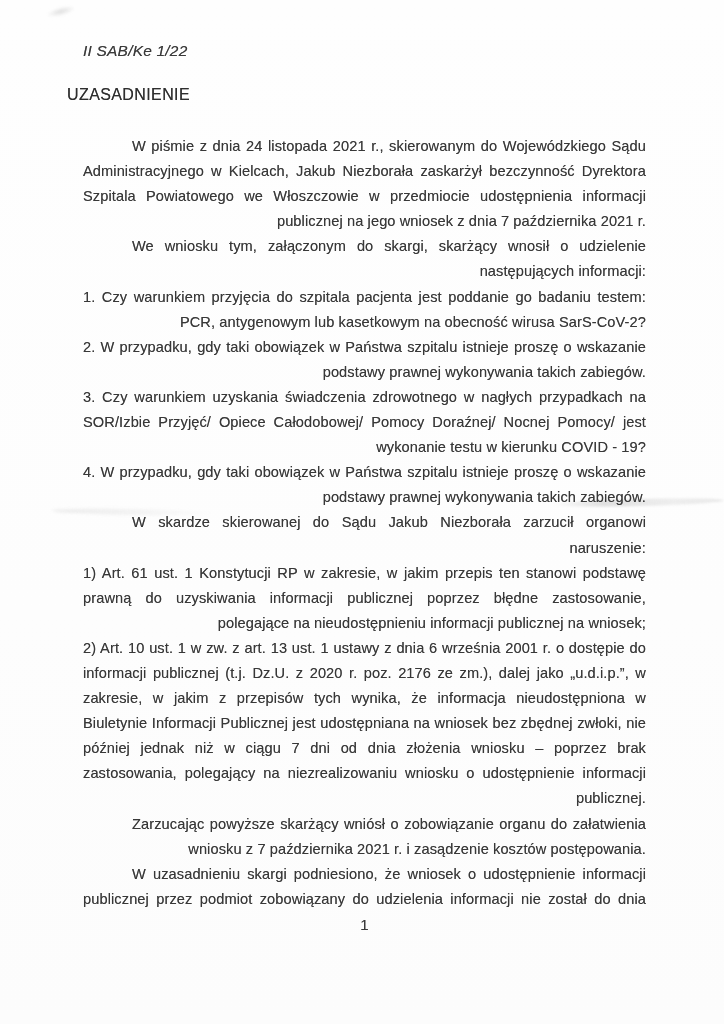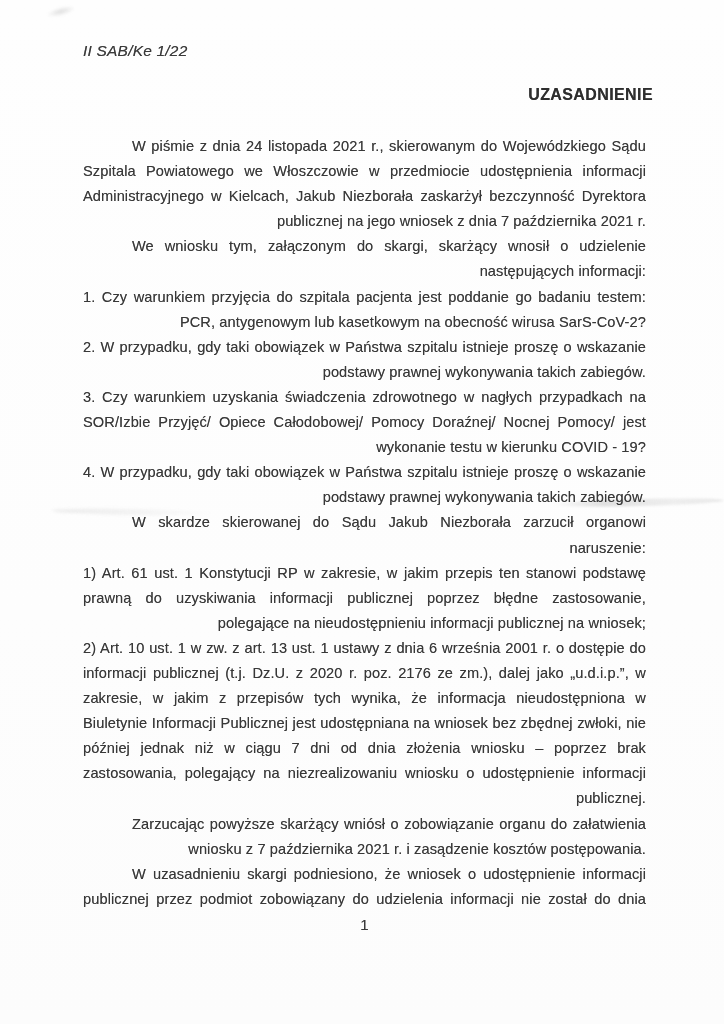--- a/index.html
+++ b/index.html
@@ -25,26 +25,26 @@
     left: 83px;
     top: 42px;
     font-size: 15.5px;
     color: #3a3a3a;
     text-shadow: 0 0 0.5px rgba(58,58,58,0.65);
     letter-spacing: 0.2px;
     font-style: italic;
   }
   .doc-title {
     position: absolute;
-    left: 90px;
+    left: 67px;
     width: 563px;
     top: 86px;
-    text-align: right;
+    text-align: left;
     font-size: 16px;
-    font-weight: bold;
+    font-weight: normal;
     color: #2e2e2e;
     letter-spacing: 0.4px;
     text-shadow: 0 0 0.5px rgba(46,46,46,0.7);
   }
   .doc-body {
     position: absolute;
     left: 83px;
     top: 134px;
     width: 563px;
     font-size: 14.6px;
@@ -116,22 +116,22 @@
   <div class="artifact artifact-smudge-topleft"></div>
   <div class="artifact artifact-streak-right"></div>
   <div class="artifact artifact-streak-left"></div>
 
   <div class="case-number">II SAB/Ke 1/22</div>
 
   <div class="doc-title">UZASADNIENIE</div>
 
   <div class="doc-body">
       <div class="line j ind">W piśmie z dnia 24 listopada 2021 r., skierowanym do Wojewódzkiego Sądu</div>
+      <div class="line j">Administracyjnego w Kielcach, Jakub Niezborała zaskarżył bezczynność Dyrektora</div>
       <div class="line j">Szpitala Powiatowego we Włoszczowie w przedmiocie udostępnienia informacji</div>
-      <div class="line j">Administracyjnego w Kielcach, Jakub Niezborała zaskarżył bezczynność Dyrektora</div>
       <div class="line">publicznej na jego wniosek z dnia 7 października 2021 r.</div>
       <div class="line j ind">We wniosku tym, załączonym do skargi, skarżący wnosił o udzielenie</div>
       <div class="line">następujących informacji:</div>
       <div class="line j">1. Czy warunkiem przyjęcia do szpitala pacjenta jest poddanie go badaniu testem:</div>
       <div class="line">PCR, antygenowym lub kasetkowym na obecność wirusa SarS-CoV-2?</div>
       <div class="line j">2. W przypadku, gdy taki obowiązek w Państwa szpitalu istnieje proszę o wskazanie</div>
       <div class="line">podstawy prawnej wykonywania takich zabiegów.</div>
       <div class="line j">3. Czy warunkiem uzyskania świadczenia zdrowotnego w nagłych przypadkach na</div>
       <div class="line j">SOR/Izbie Przyjęć/ Opiece Całodobowej/ Pomocy Doraźnej/ Nocnej Pomocy/ jest</div>
       <div class="line">wykonanie testu w kierunku COVID - 19?</div>

